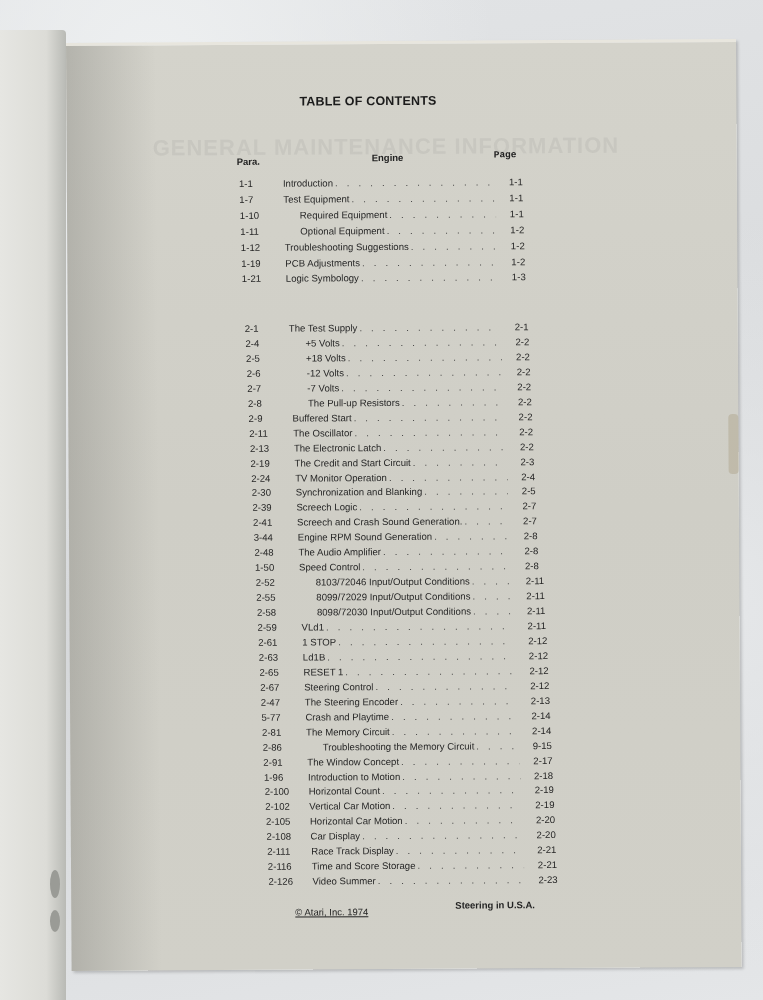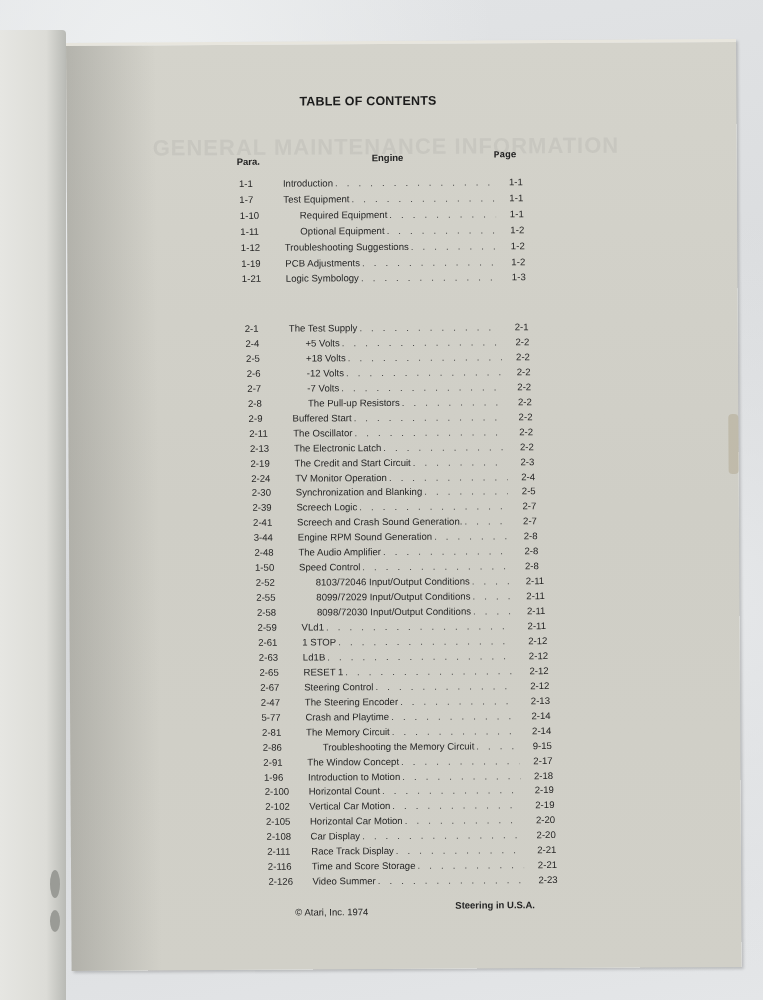--- a/index.html
+++ b/index.html
@@ -48,21 +48,21 @@
   .entries { position:absolute; left:0; top:0; width:100%; }
   .row {
     position:absolute; height:14px; font-size:9.6px; color:#262626; white-space:nowrap;
     display:flex; align-items:baseline;
   }
   .row .num { width:44px; text-align:left; }
   .row .ttl { display:flex; align-items:baseline; }
   .row .dots { flex:1; overflow:hidden; letter-spacing:3.2px; color:#3a3a3a; margin-left:2px; }
   .row .pg { width:30px; text-align:left; margin-left:14px; }
   .footer { position:absolute; font-size:9.5px; color:#232323; }
-  .footer.copy { left:224px; top:862px; }
+  .footer.copy { left:224px; top:862px;text-decoration:underline; }
   .footer.printed { left:384px; top:856px; font-weight:bold; }
 </style>
 </head>
 <body>
 
 <div class="cloth"></div>
 <div class="back-page">
   <div class="spine-hole" style="top:840px"></div>
   <div class="spine-hole" style="top:880px;height:22px"></div>
 </div>

